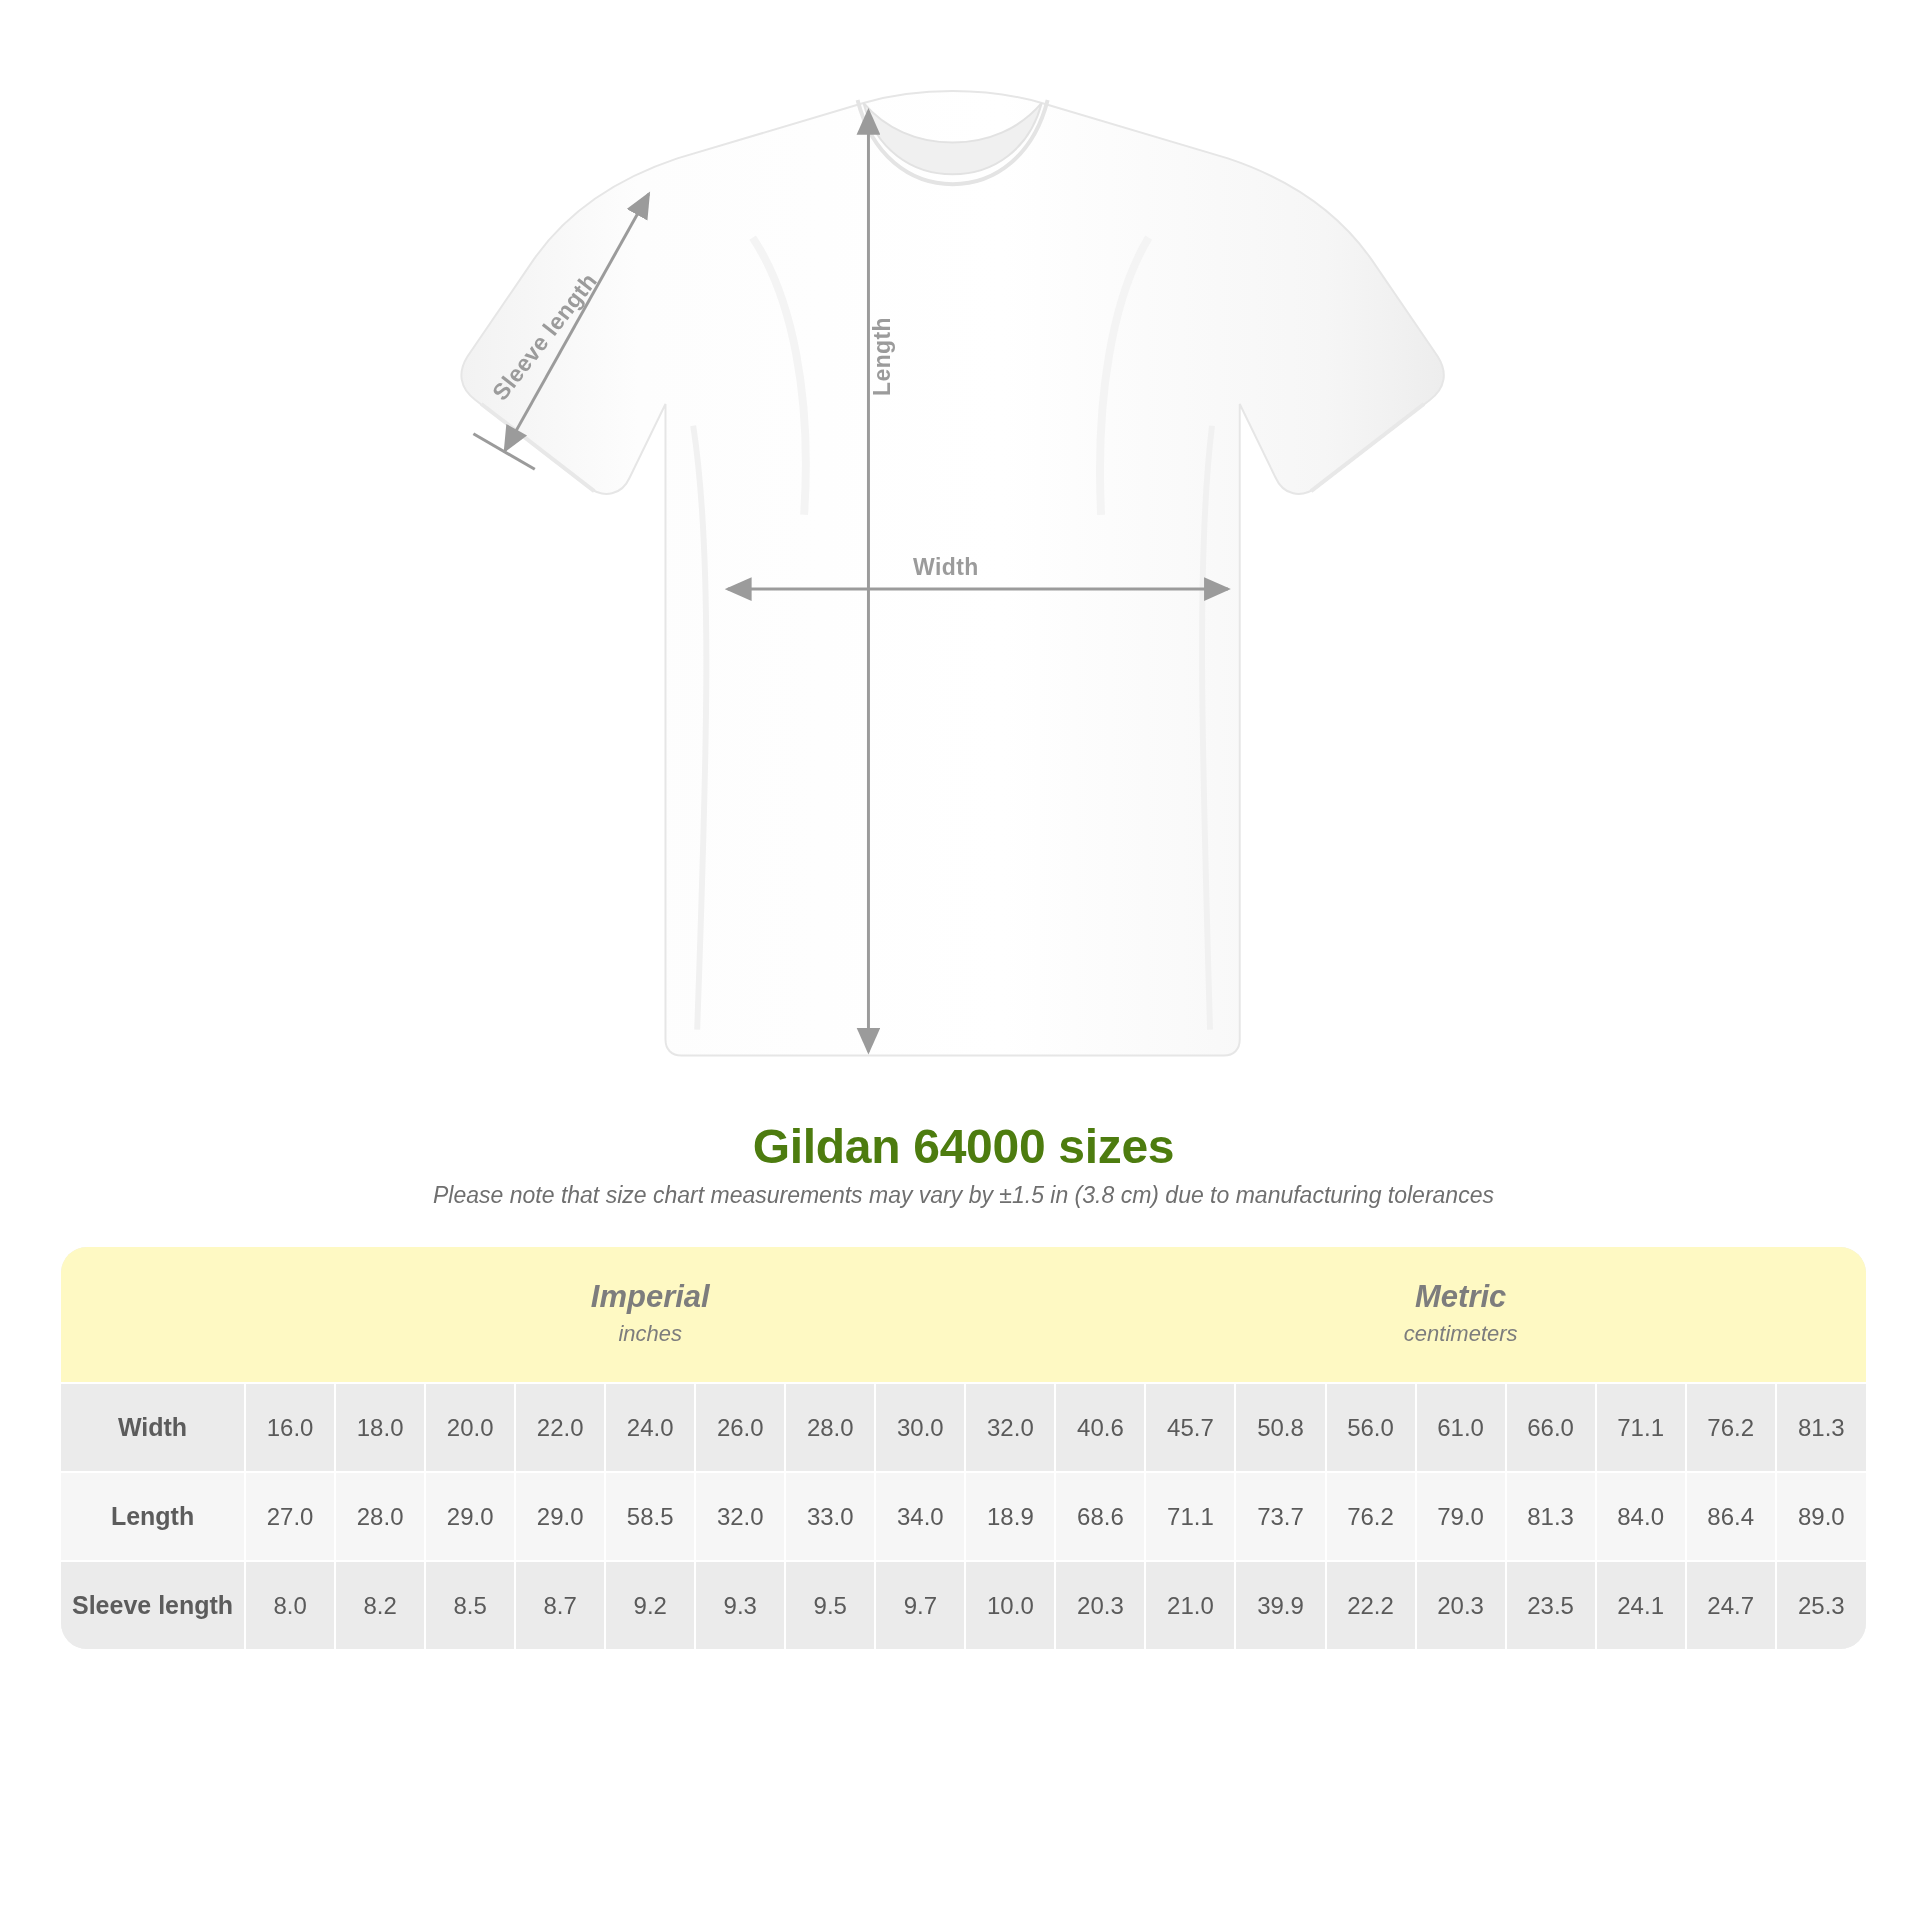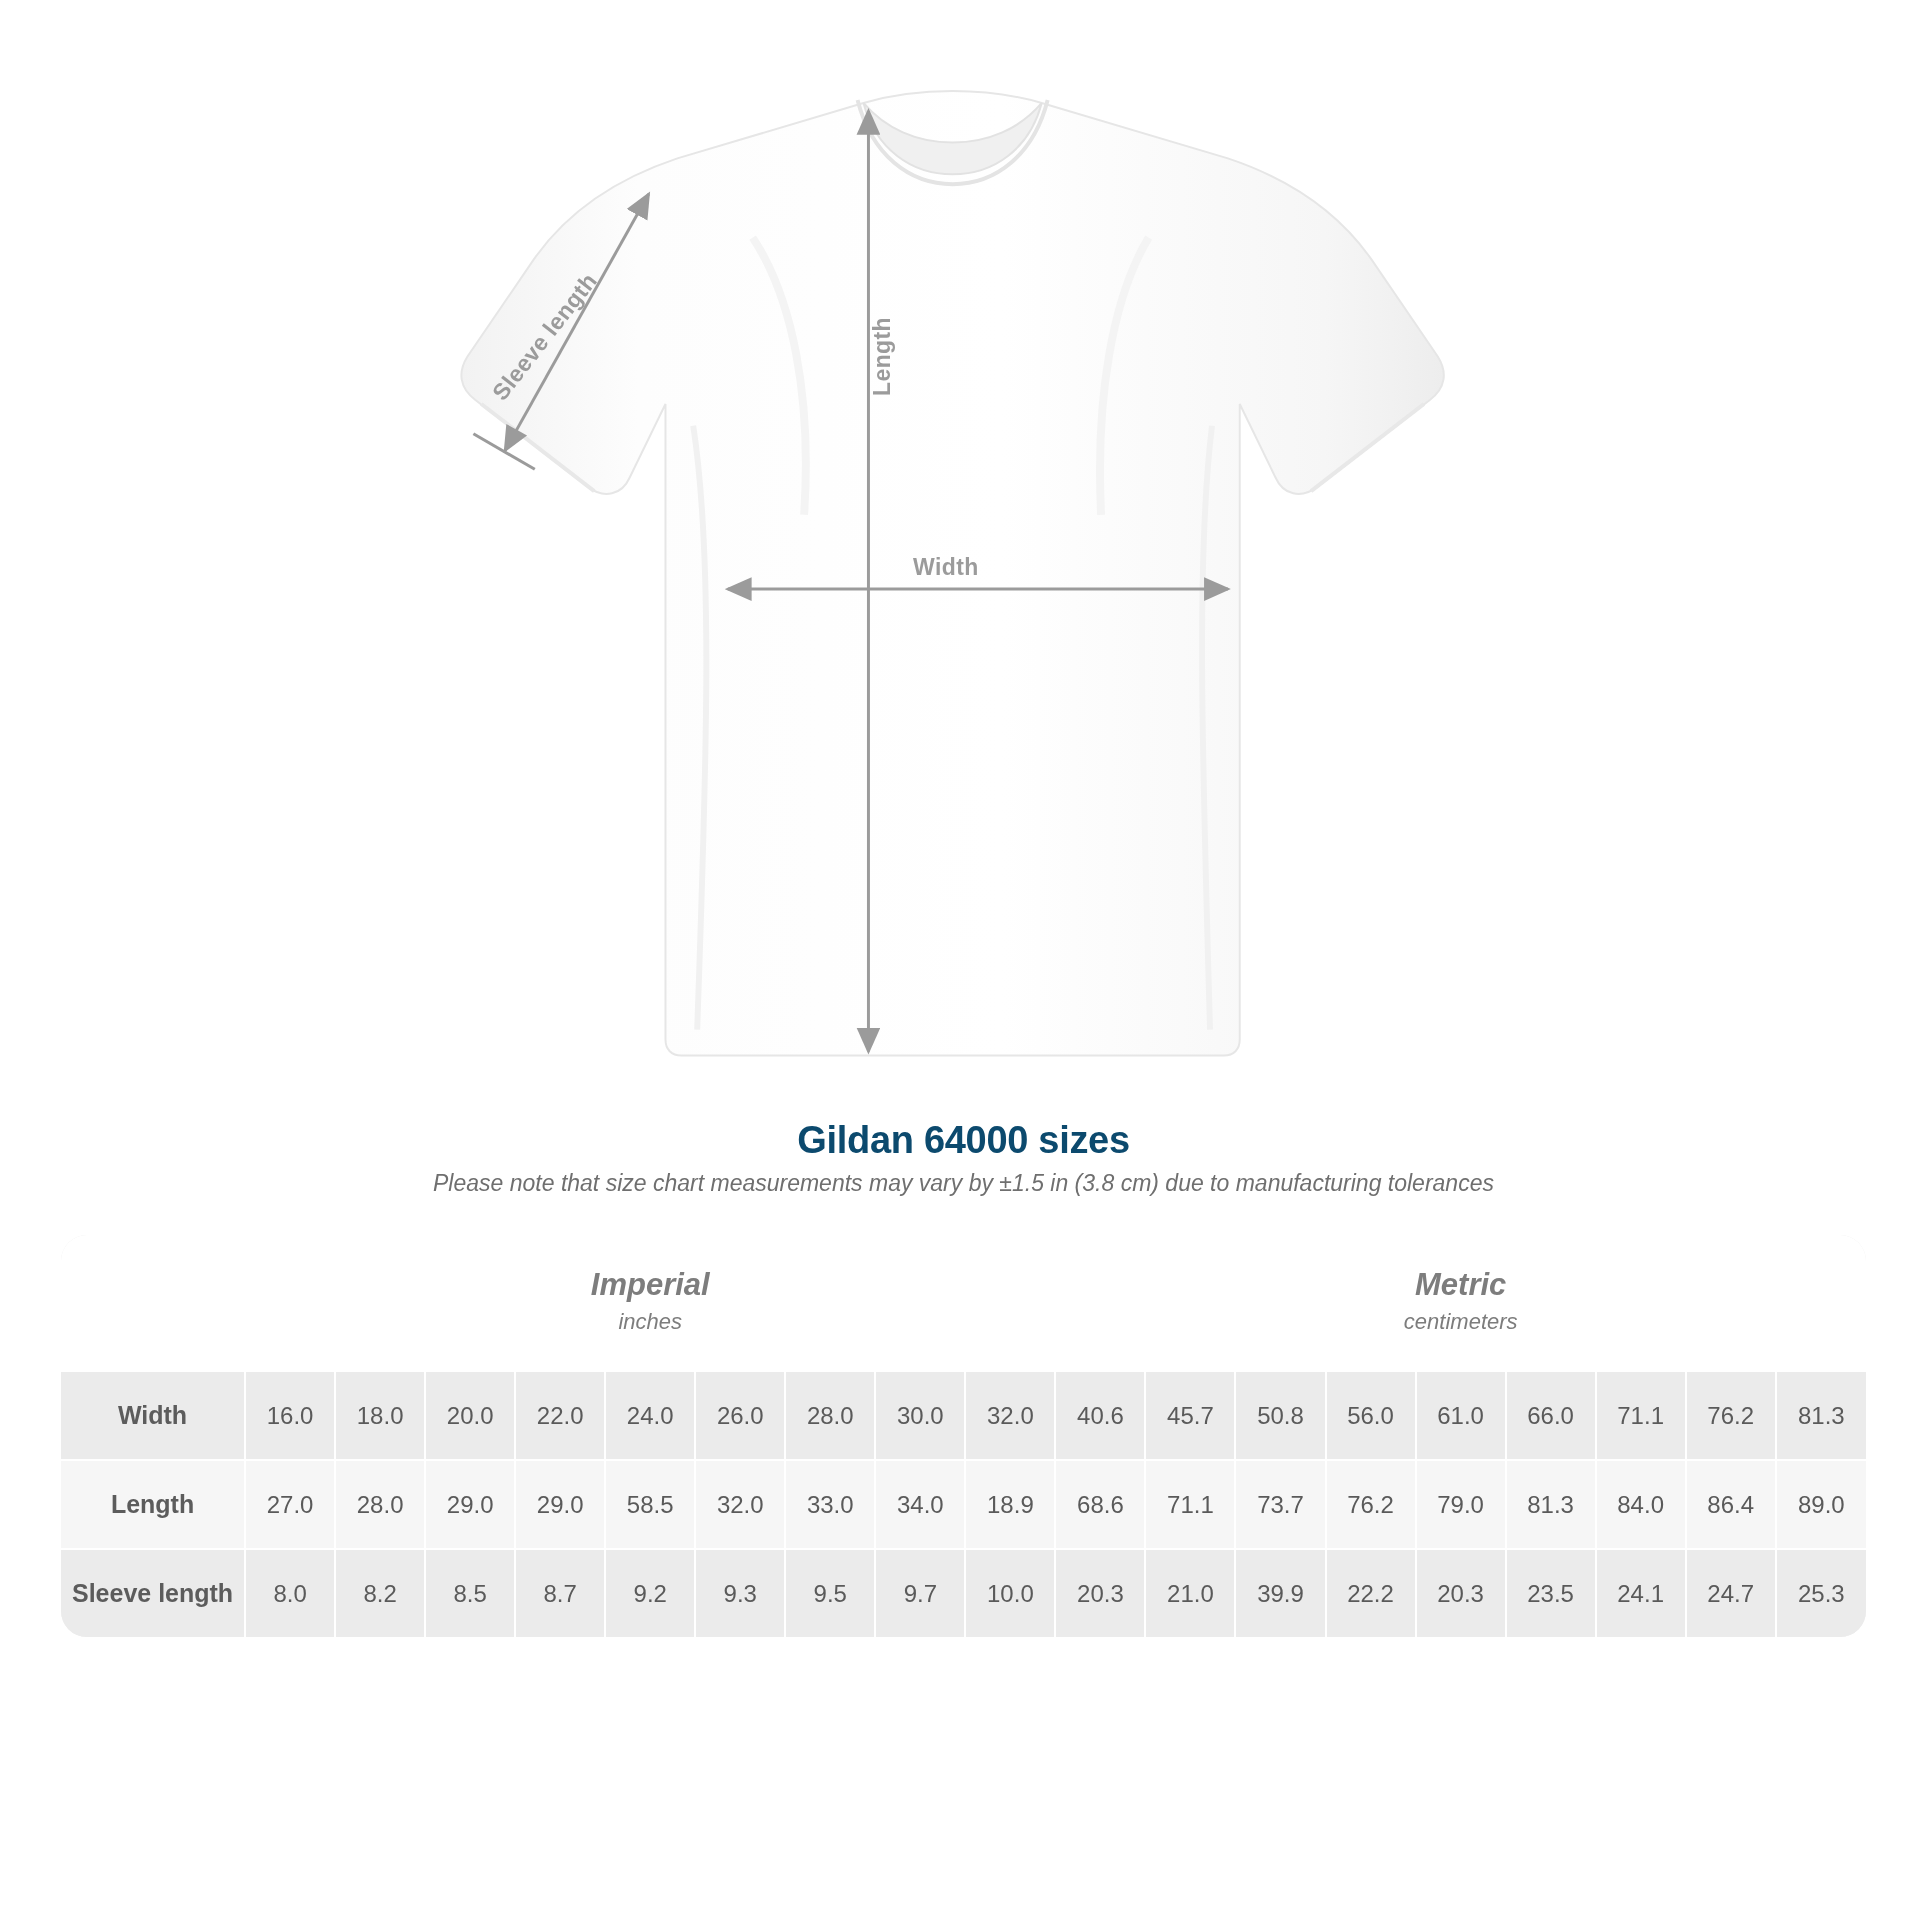--- a/index.html
+++ b/index.html
@@ -55,23 +55,23 @@
     transform: rotate(-52deg);
     transform-origin: left top;
   }
 
   
   .title-block {
     text-align: center;
     margin-top: 20px;
   }
   .chart-title {
-    font-size: 38px;
-    font-weight: bold;
-    color: #0c4a6e;
+    font-size: 48px;
+    font-weight: bold;
+    color: #4d7c0f;
     letter-spacing: -0.3px;
   }
   .chart-note {
     margin-top: 8px;
     font-size: 23px;
     font-style: italic;
     color: #6f6f6f;
   }
 
   
@@ -90,21 +90,21 @@
     text-align: center;
     font-size: 24px;
     color: #5a5a5a;
     font-weight: normal;
     padding: 0;
   }
   
   .unit-row td {
     height: 135px;
     vertical-align: middle;
-    background: #ffffff;
+    background: #fef9c3;
     border: none;
   }
   .unit-name {
     font-size: 31px;
     font-weight: bold;
     font-style: italic;
     color: #7d7d7d;
     line-height: 1.25;
   }
   .unit-sub {

